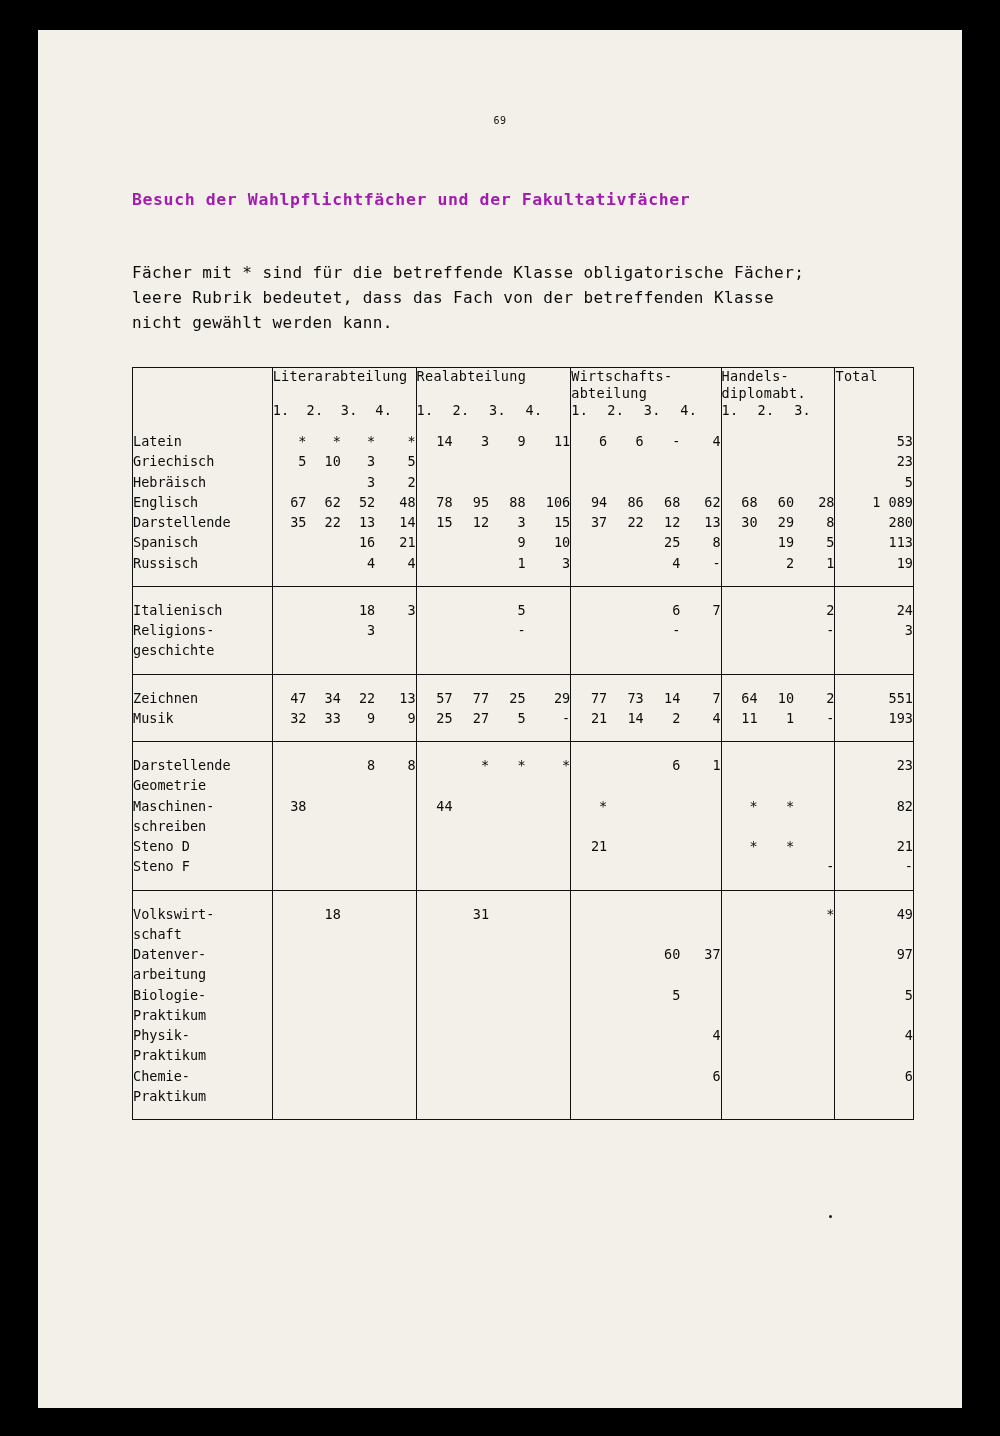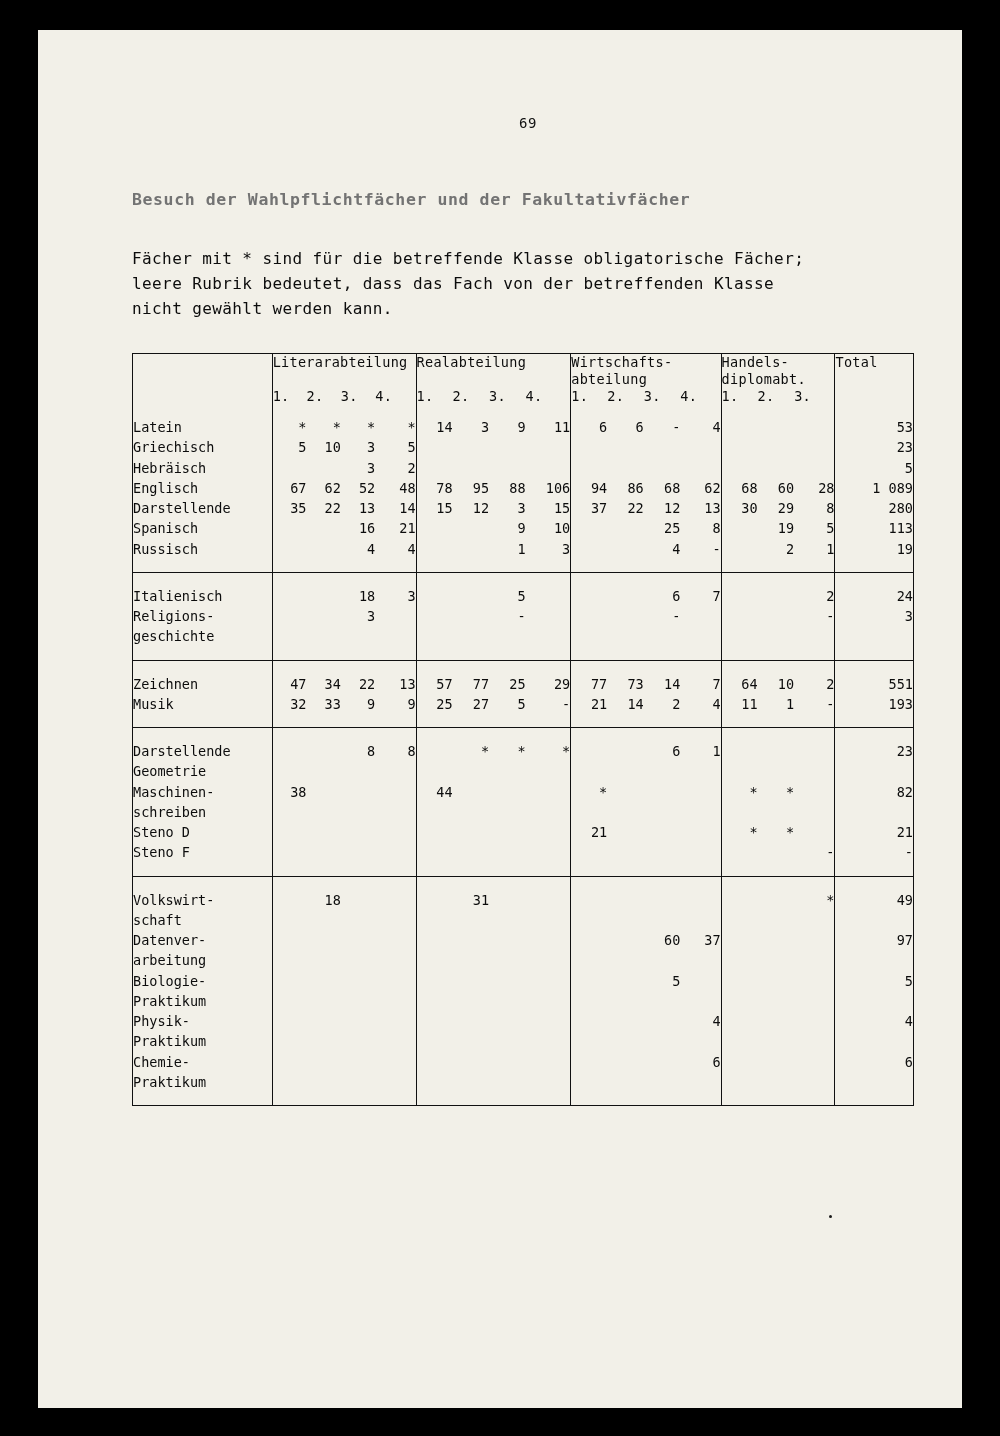--- a/index.html
+++ b/index.html
@@ -20,36 +20,35 @@
     height: 1378px;
     background: #f2f0e8;
     box-shadow: none;
   }
   .page-number {
     position: absolute;
     top: 85px;
     left: 0;
     width: 100%;
     text-align: center;
-    font-size: 14px;
+    font-size: 10px;
     color: #111;
     letter-spacing: 0.5px;
-    padding-left: 28px;
   }
   .content {
     position: absolute;
     left: 94px;
     top: 160px;
     width: 760px;
   }
   .doc-title {
     font-size: 16.5px;
-    color: #737373;
+    color: #a21caf;
     letter-spacing: 0.6px;
-    margin-bottom: 38px;
+    margin-bottom: 52px;
     font-weight: 600;
   }
   .intro {
     font-size: 16px;
     color: #0c0c0c;
     line-height: 1.55;
     letter-spacing: 0.4px;
     margin-bottom: 32px;
     white-space: pre-line;
   }

